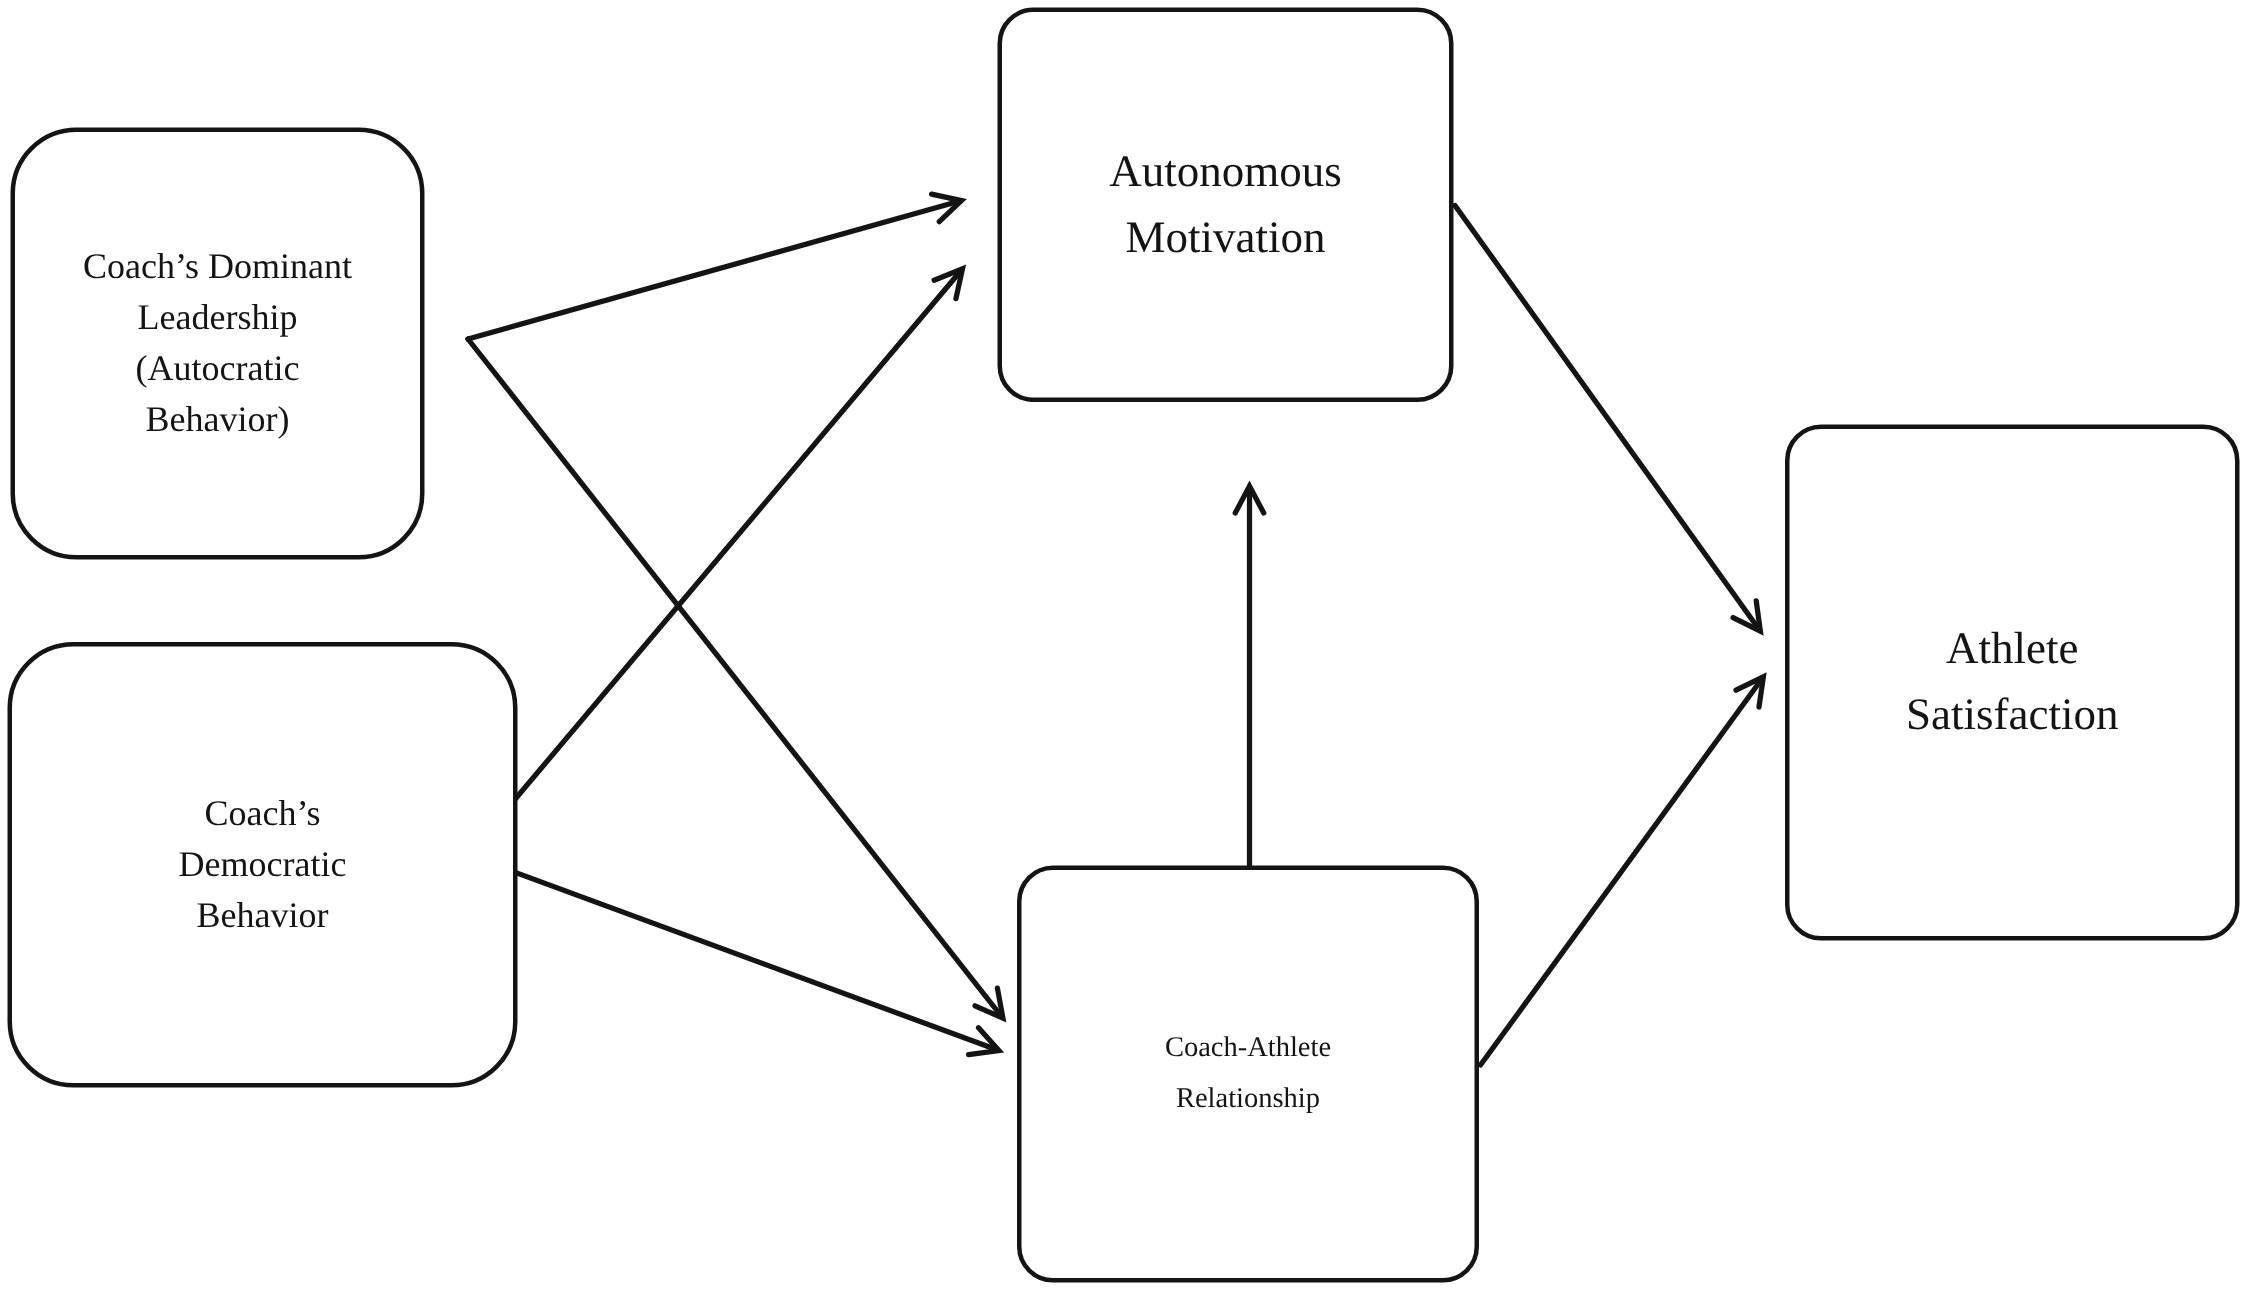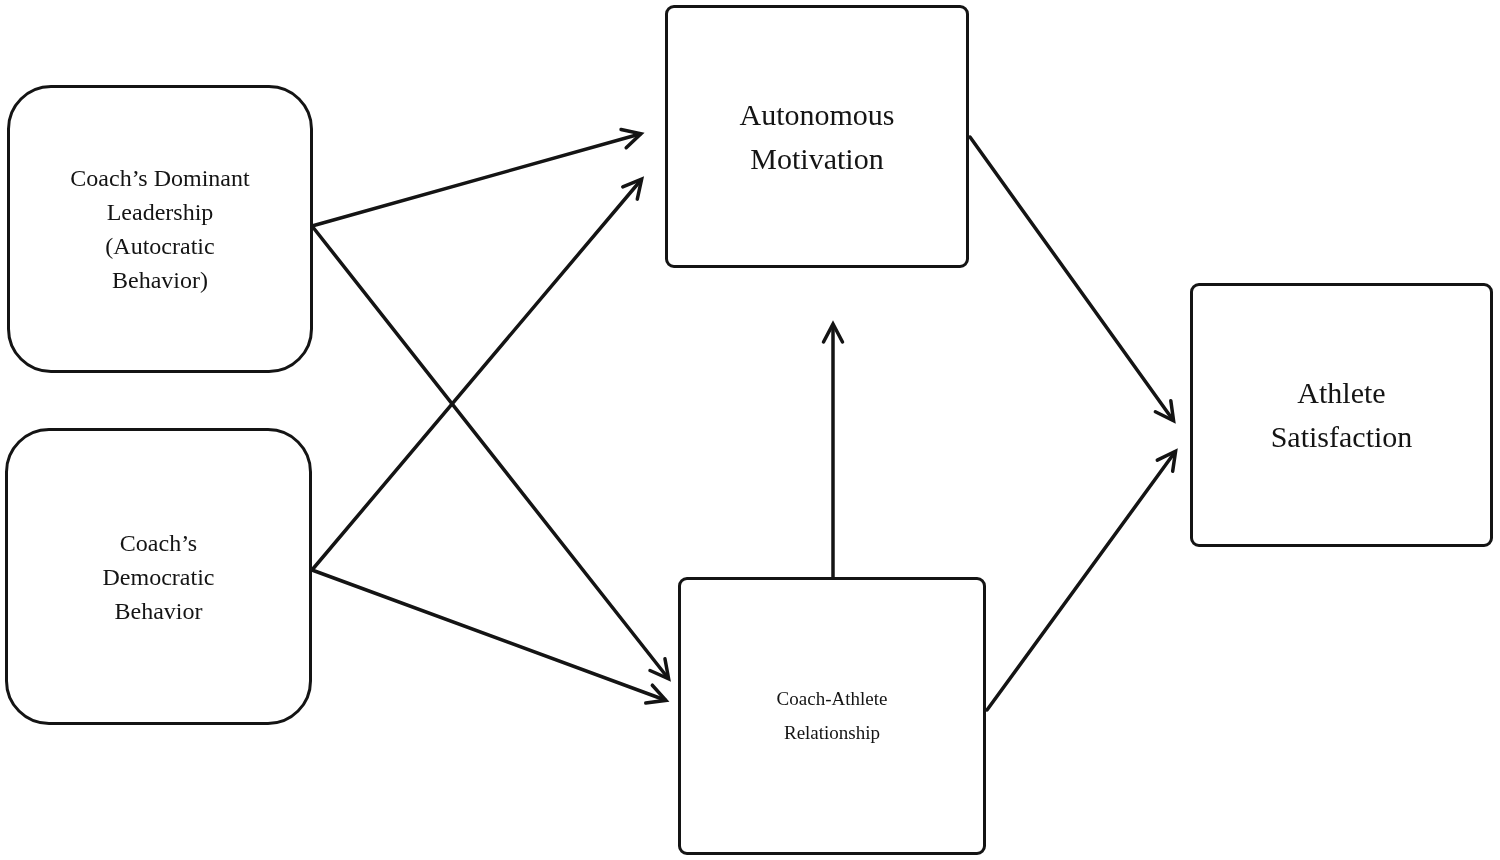--- a/index.html
+++ b/index.html
@@ -25,40 +25,40 @@
     display: block;
   }
   .edges-layer line {
     stroke-width: 3.5;
     stroke-linecap: round;
   }
   .node {
     position: absolute;
     box-sizing: border-box;
     border: 3.5px solid #141414;
-    border-radius: 9px;
+    border-radius: 24px;
     background: #ffffff;
     display: flex;
     align-items: center;
     justify-content: center;
     text-align: center;
   }
   .node-label {
     white-space: pre-line;
     display: block;
   }
-  .node-dominant     { left: 7px;    top: 85px;  width: 306px; height: 288px;
+  .node-dominant     { left: 7px;    top: 85px;  width: 276px; height: 288px;
                        font-size: 24px; line-height: 34px; border-radius: 44px; }
-  .node-democratic   { left: 5px;    top: 428px; width: 307px; height: 297px;
+  .node-democratic   { left: 5px;    top: 428px; width: 340px; height: 297px;
                        font-size: 24px; line-height: 34px; border-radius: 44px; }
   .node-autonomous   { left: 665px;  top: 5px;   width: 304px; height: 263px;
                        font-size: 30px; line-height: 44px; }
   .node-relationship { left: 678px;  top: 577px; width: 308px; height: 278px;
                        font-size: 19px; line-height: 34px; }
-  .node-satisfaction { left: 1190px; top: 283px; width: 303px; height: 264px;
+  .node-satisfaction { left: 1190px; top: 283px; width: 303px; height: 344px;
                        font-size: 30px; line-height: 44px; }
 </style>
 </head>
 <body>
 
 <div class="canvas">
 
   <svg class="edges-layer" width="1500" height="860" viewBox="0 0 1500 860">
     <defs>
       <marker id="arrowhead" viewBox="-22 -13 26 26" refX="-1" refY="0" markerWidth="26" markerHeight="26" markerUnits="userSpaceOnUse" orient="auto-start-reverse">

